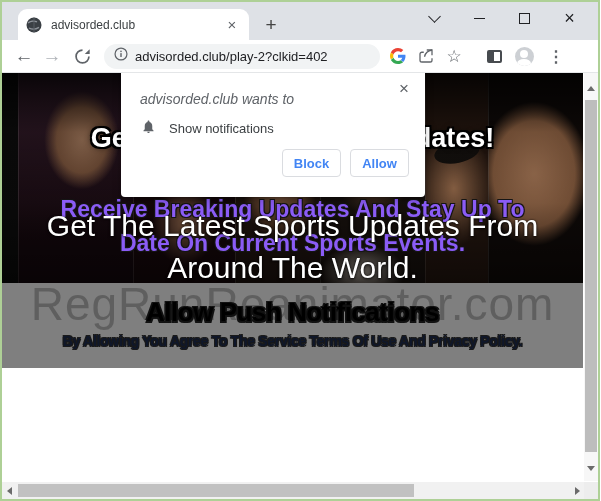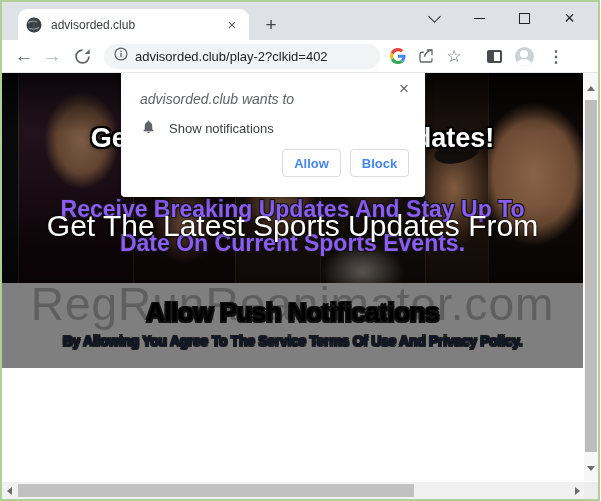--- a/index.html
+++ b/index.html
@@ -196,35 +196,36 @@
         <div class="panel p4"></div>
         <div class="panel p5"></div>
         <div class="panel p6"></div>
         <div class="panel p7"></div>
       </div>
       <div class="hero-shade"></div>
       <div class="hero-text slide-heading">Get The Latest Sports Updates!</div>
       <div class="hero-text gray-line gline1">Receive Breaking Updates And Stay Up To</div>
       <div class="hero-text white-line wline1">Get The Latest Sports Updates From</div>
       <div class="hero-text gray-line gline2">Date On Current Sports Events.</div>
+      <div class="hero-text white-line wline2">Around The World.</div>
 
       <div class="dialog">
         <div class="dlg-close">×</div>
         <div class="dlg-title">advisorded.club wants to</div>
         <div class="dlg-row">
           <span>
             <svg width="15" height="17" viewBox="0 0 24 24" fill="#5f6368">
               <path d="M12 22.5c1.1 0 2-.9 2-2h-4c0 1.1.9 2 2 2zm6-6v-5.5c0-3.1-1.6-5.6-4.5-6.3V4c0-.8-.7-1.5-1.5-1.5s-1.5.7-1.5 1.5v.7C7.6 5.4 6 7.9 6 11v5.5l-2 2v1h16v-1l-2-2z"></path>
             </svg>
           </span>
           <span class="dlg-perm">Show notifications</span>
         </div>
         <div class="dlg-buttons">
+          <button class="dlg-btn">Block</button>
           <button class="dlg-btn">Allow</button>
-          <button class="dlg-btn">Block</button>
         </div>
       </div>
     </div>
 
     <div class="band">
       <div class="watermark">RegRunReanimator.com</div>
       <div class="band-heading">Allow Push Notifications</div>
       <div class="band-subtext">By Allowing You Agree To The Service Terms Of Use And Privacy Policy.</div>
     </div>
 

